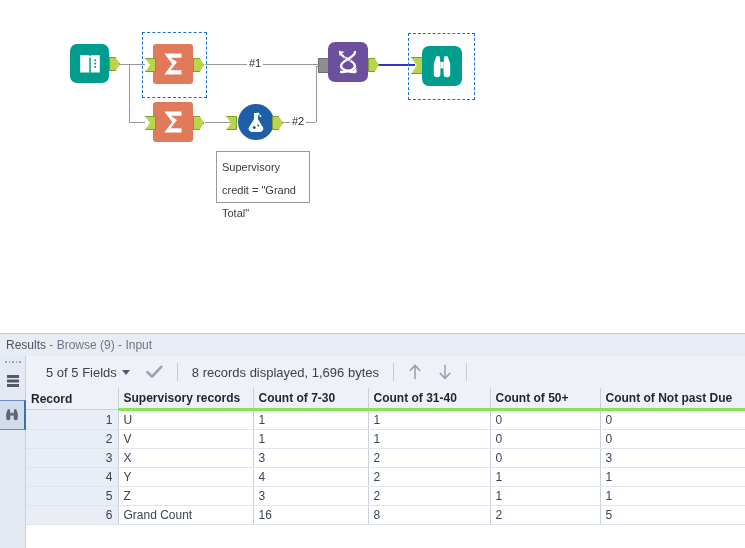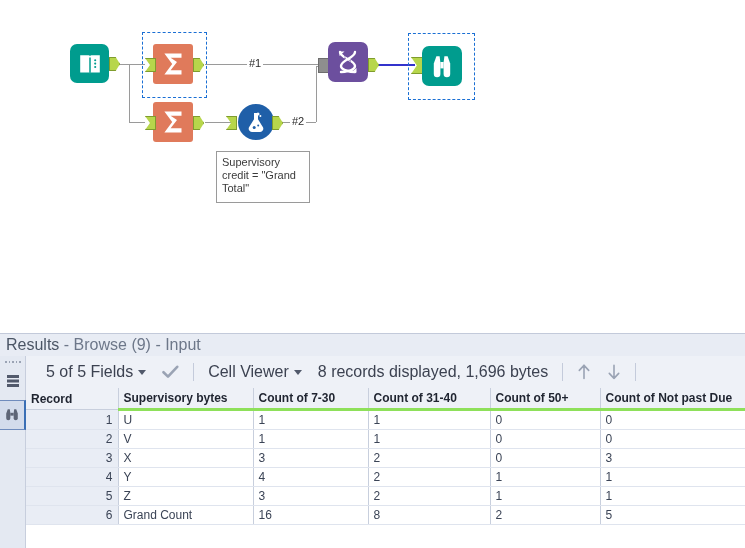--- a/index.html
+++ b/index.html
@@ -95,41 +95,41 @@
     white-space: nowrap;
   }
 
   
   .annotation {
     position: absolute;
     border: 1px solid #9a9a9a;
     background: #ffffff;
     color: #3b3b3b;
     font-size: 11px;
-    line-height: 13px;
+    line-height: 23px;
     padding: 4px 5px;
     box-sizing: border-box;
     white-space: pre-wrap;
     font-family: "Liberation Sans", sans-serif;
   }
 
   
   #results {
     position: absolute;
     left: 0; top: 333px;
     width: 745px; height: 215px;
     background: #eef1f7;
     border-top: 1px solid #c3cada;
   }
 
   #results-title {
     height: 22px;
     line-height: 22px;
     padding-left: 6px;
-    font-size: 16px;
+    font-size: 12px;
     color: #4b5565;
     background: #e8ecf4;
     box-sizing: border-box;
   }
   #results-title .dim { color: #6d7789; }
 
   #results-body {
     position: absolute;
     top: 22px; left: 0;
     width: 745px;
@@ -175,21 +175,21 @@
   }
 
   
   #res-toolbar {
     height: 32px;
     background: #eef1f7;
     display: flex;
     align-items: center;
     gap: 0px;
     padding-left: 12px;
-    font-size: 16px;
+    font-size: 13px;
     color: #3c4251;
     box-sizing: border-box;
   }
   .tb-item {
     display: flex; align-items: center; gap: 5px;
     padding: 0 8px;
     height: 24px;
     white-space: nowrap;
   }
   .caret {
@@ -406,24 +406,20 @@
             <span class="tb-text">5 of 5 Fields</span>
             <span class="caret"></span>
           </div>
           <div class="tb-item">
             <svg width="17" height="14" viewBox="0 0 17 14">
               <path d="M1.5 7.2 L6.0 11.6 L15.2 1.8" stroke="#9aa3b4" stroke-width="2.6" fill="none" stroke-linecap="round" stroke-linejoin="round"></path>
             </svg>
           </div>
           <div class="tb-sep"></div>
           <div class="tb-item">
-            <span class="tb-text">Cell Viewer</span>
-            <span class="caret"></span>
-          </div>
-          <div class="tb-item">
             <span class="tb-text">8 records displayed, 1,696 bytes</span>
           </div>
           <div class="tb-sep"></div>
           <div class="tb-item">
             <svg width="14" height="18" viewBox="0 0 14 18">
               <path d="M7 2.4 V15.4 M7 2.4 L2.3 7.4 M7 2.4 L11.7 7.4" stroke="#9aa3b4" stroke-width="1.6" fill="none" stroke-linecap="round" stroke-linejoin="round"></path>
             </svg>
           </div>
           <div class="tb-item">
             <svg width="14" height="18" viewBox="0 0 14 18">
@@ -439,21 +435,21 @@
               <col class="col-rec">
                 <col class="col-sup">
                 <col class="col-c130">
               <col class="col-c3160">
                 <col class="col-c61">
                 <col class="col-cnpd">
             </colgroup>
             <thead>
               <tr>
                 <th class="rec">Record</th>
-                <th>Supervisory bytes</th>
+                <th>Supervisory records</th>
                 <th>Count of 7-30</th>
                 <th>Count of 31-40</th>
                 <th>Count of 50+</th>
                 <th>Count of Not past Due</th>
               </tr>
             </thead>
             <tbody>
               <tr>
                 <td class="rec">1</td>
                 <td>U</td>

